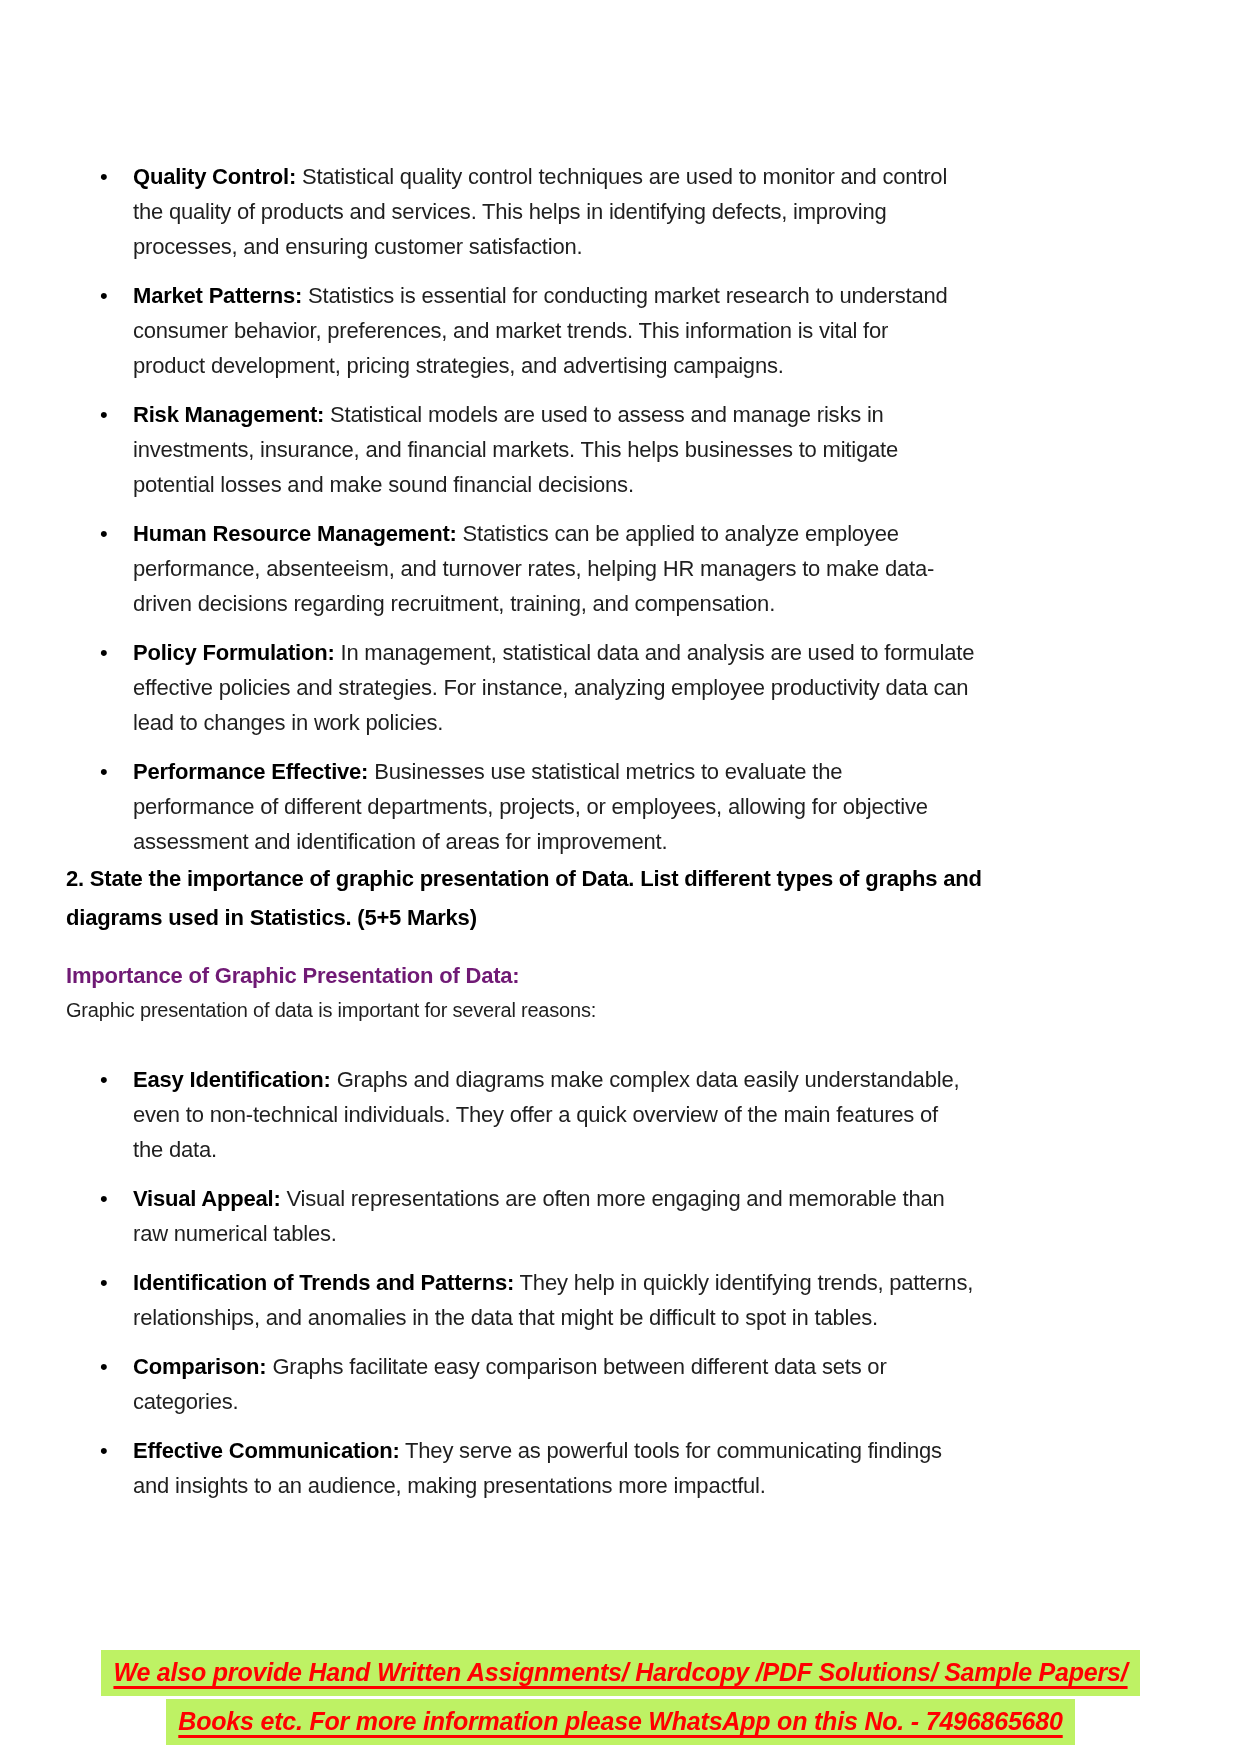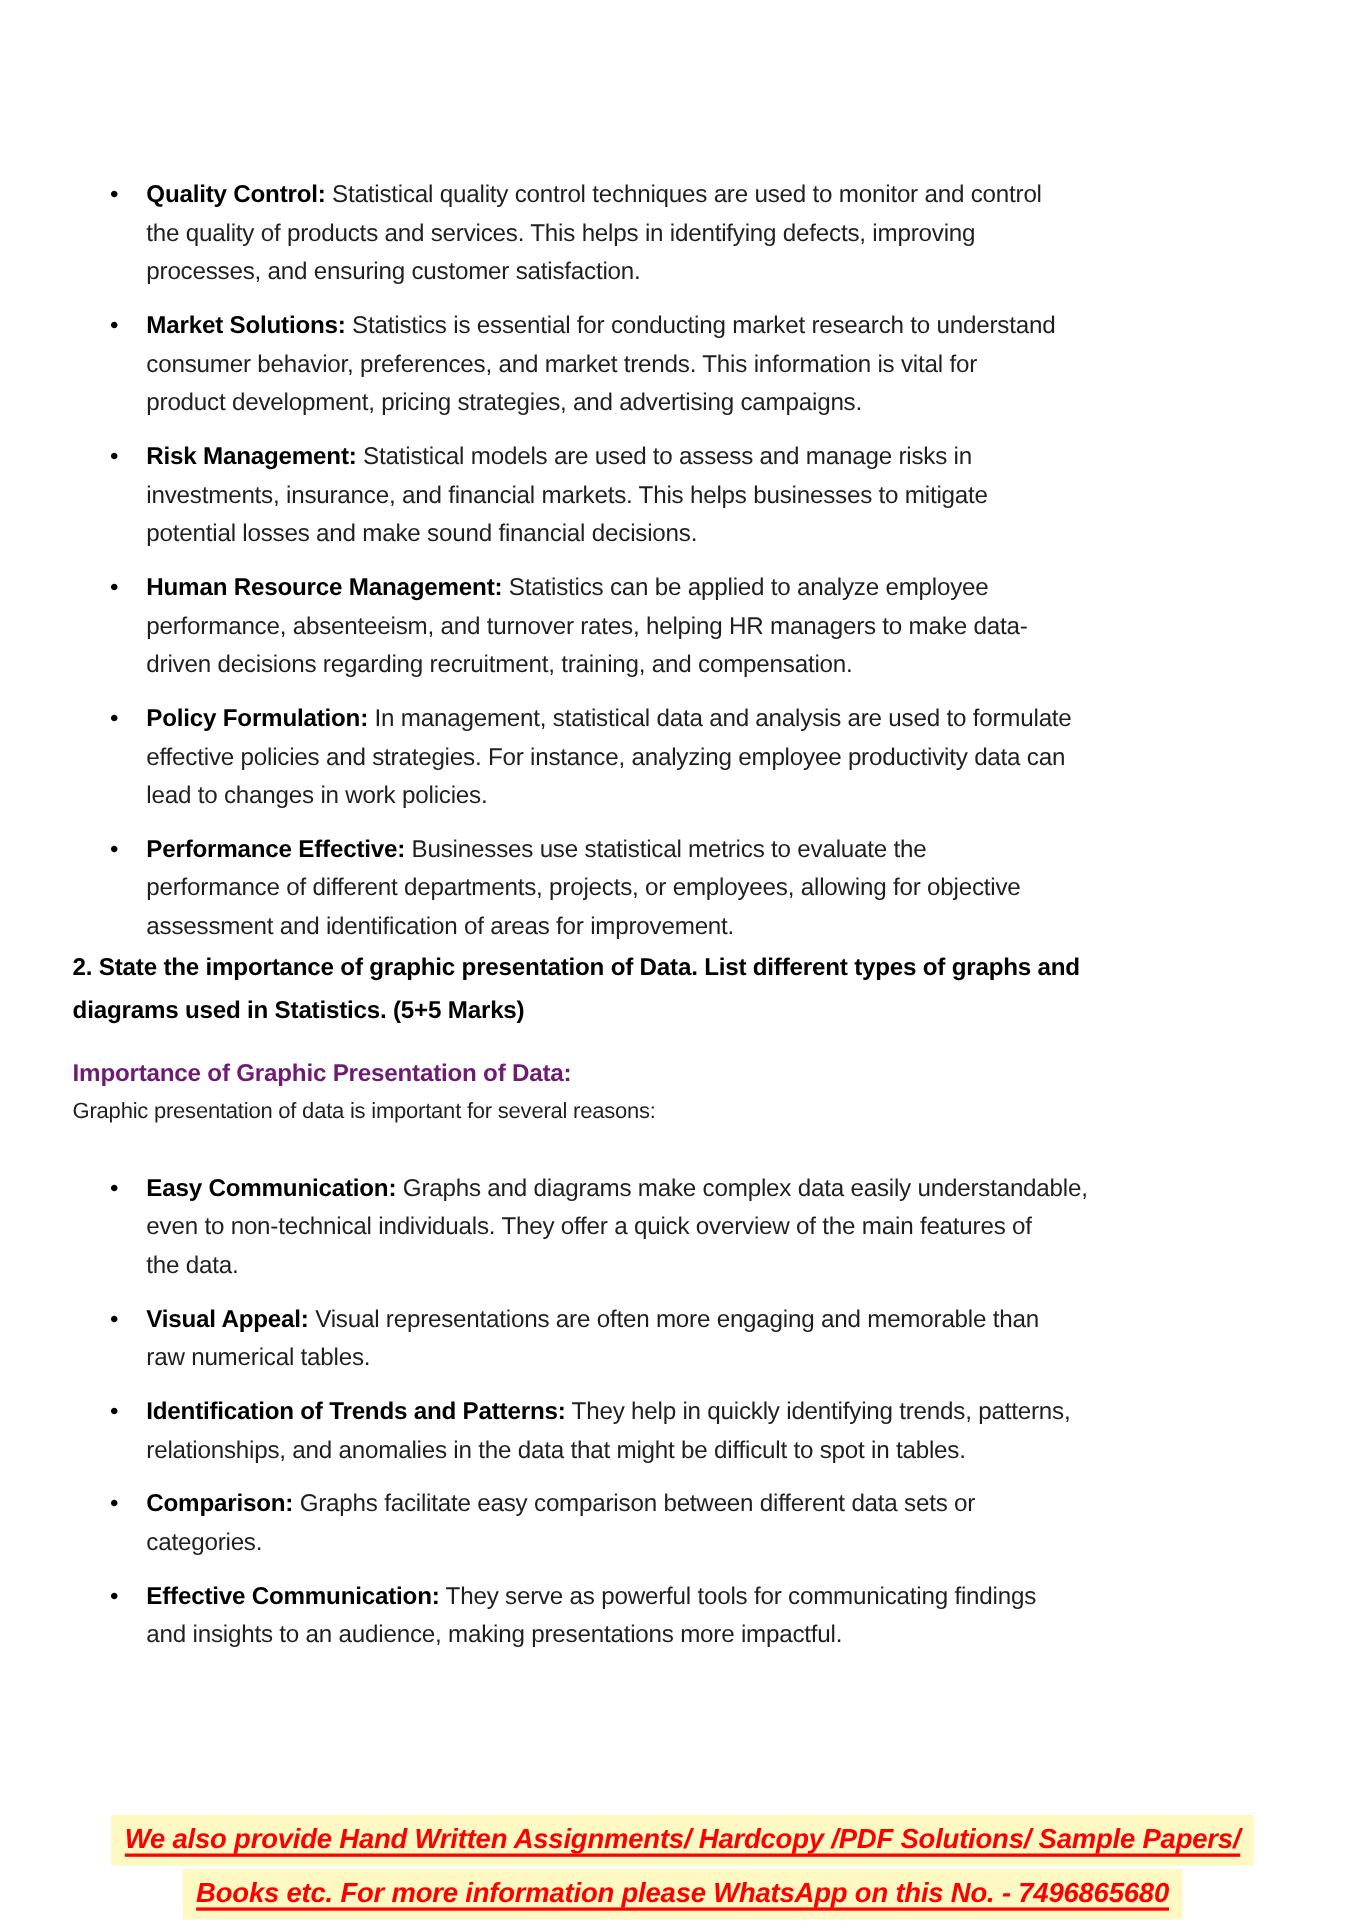--- a/index.html
+++ b/index.html
@@ -62,21 +62,21 @@
   .promo {
     position: absolute;
     top: 1650px;
     left: 0;
     right: 0;
     text-align: center;
   }
   .promo-line { line-height: 46px; }
   .promo-line span {
     display: inline-block;
-    background: #fef9c3;
+    background: #bef264;
     color: #ff0000;
     font-size: 25px;
     font-weight: bold;
     font-style: italic;
     line-height: 34px;
     padding: 5px 12px 7px 12px;
     text-decoration: underline;
     text-decoration-thickness: 2.5px;
     text-underline-offset: 5px;
     letter-spacing: -0.2px;
@@ -90,21 +90,21 @@
 
     <ul class="blist">
       <li>
         <span class="bullet">•</span>
         <div class="li-text"><strong>Quality Control:</strong><span class="wrap"> Statistical quality control techniques are used to monitor and control
 the quality of products and services. This helps in identifying defects, improving
 processes, and ensuring customer satisfaction.</span></div>
       </li>
       <li>
         <span class="bullet">•</span>
-        <div class="li-text"><strong>Market Solutions:</strong><span class="wrap"> Statistics is essential for conducting market research to understand
+        <div class="li-text"><strong>Market Patterns:</strong><span class="wrap"> Statistics is essential for conducting market research to understand
 consumer behavior, preferences, and market trends. This information is vital for
 product development, pricing strategies, and advertising campaigns.</span></div>
       </li>
       <li>
         <span class="bullet">•</span>
         <div class="li-text"><strong>Risk Management:</strong><span class="wrap"> Statistical models are used to assess and manage risks in
 investments, insurance, and financial markets. This helps businesses to mitigate
 potential losses and make sound financial decisions.</span></div>
       </li>
       <li>
@@ -129,21 +129,21 @@
 
     <div class="question">2. State the importance of graphic presentation of Data. List different types of graphs and
 diagrams used in Statistics. (5+5 Marks)</div>
 
     <div class="section-head">Importance of Graphic Presentation of Data:</div>
     <div class="section-intro">Graphic presentation of data is important for several reasons:</div>
 
     <ul class="blist second">
       <li>
         <span class="bullet">•</span>
-        <div class="li-text"><strong>Easy Communication:</strong><span class="wrap"> Graphs and diagrams make complex data easily understandable,
+        <div class="li-text"><strong>Easy Identification:</strong><span class="wrap"> Graphs and diagrams make complex data easily understandable,
 even to non-technical individuals. They offer a quick overview of the main features of
 the data.</span></div>
       </li>
       <li>
         <span class="bullet">•</span>
         <div class="li-text"><strong>Visual Appeal:</strong><span class="wrap"> Visual representations are often more engaging and memorable than
 raw numerical tables.</span></div>
       </li>
       <li>
         <span class="bullet">•</span>

